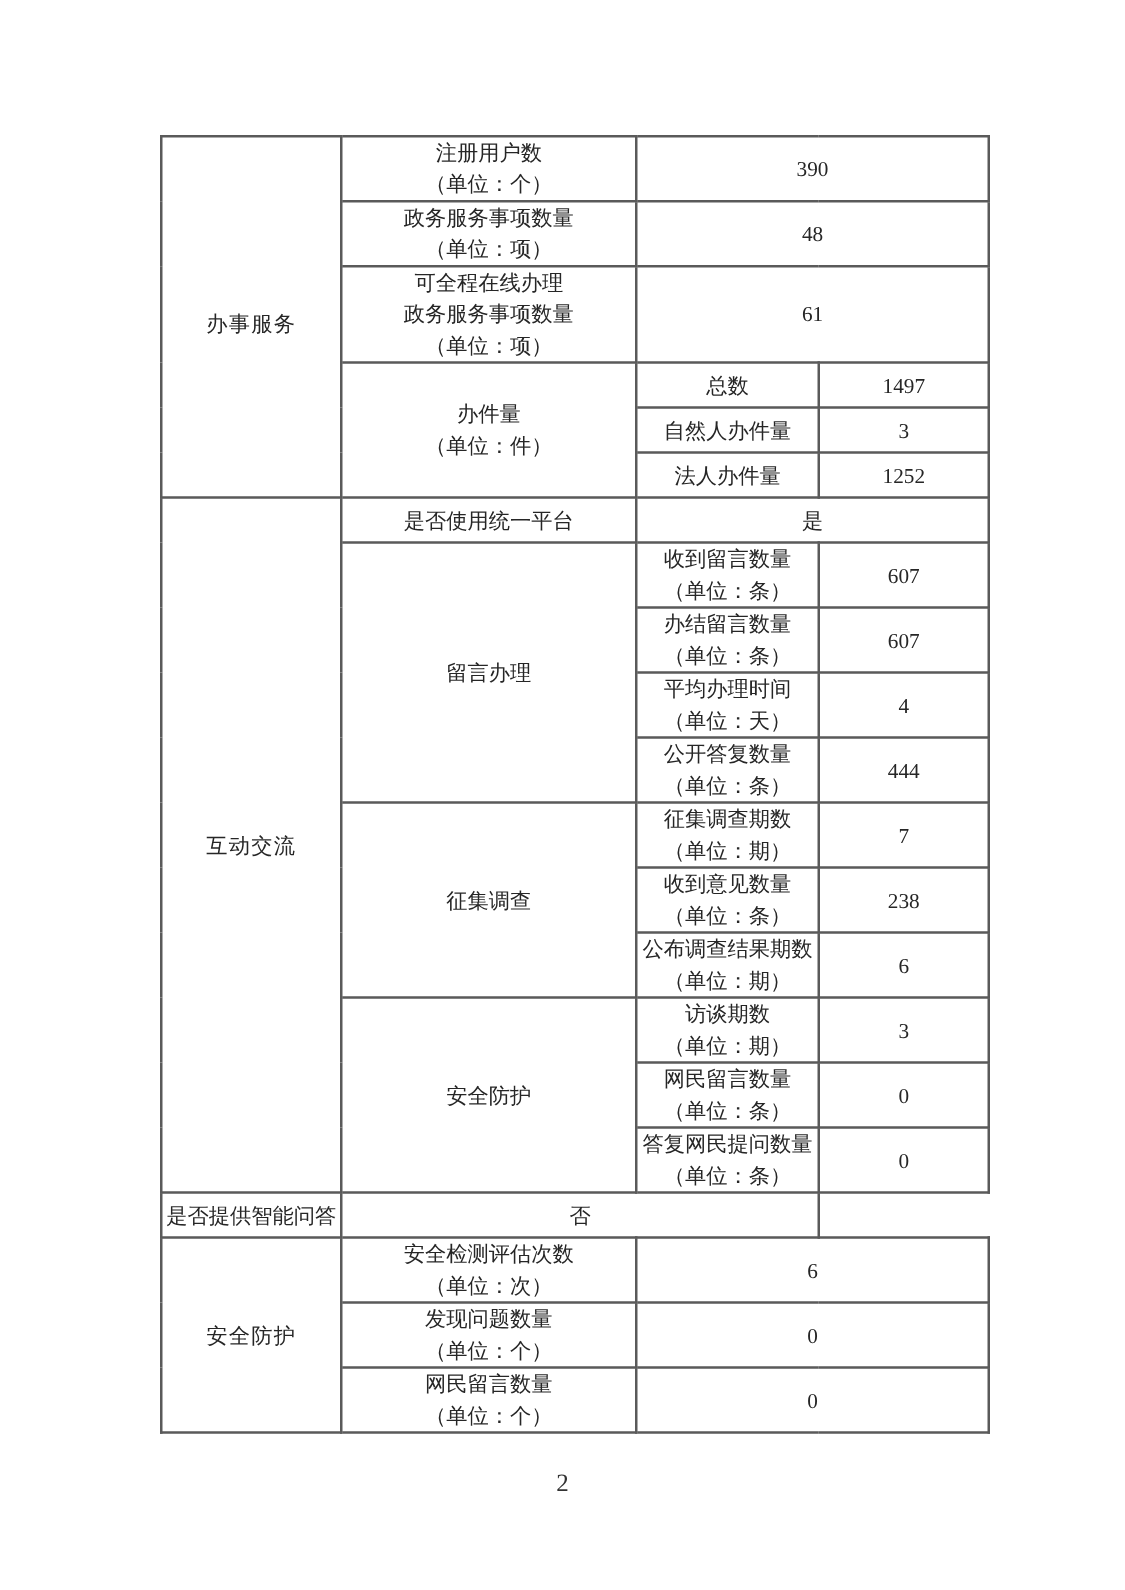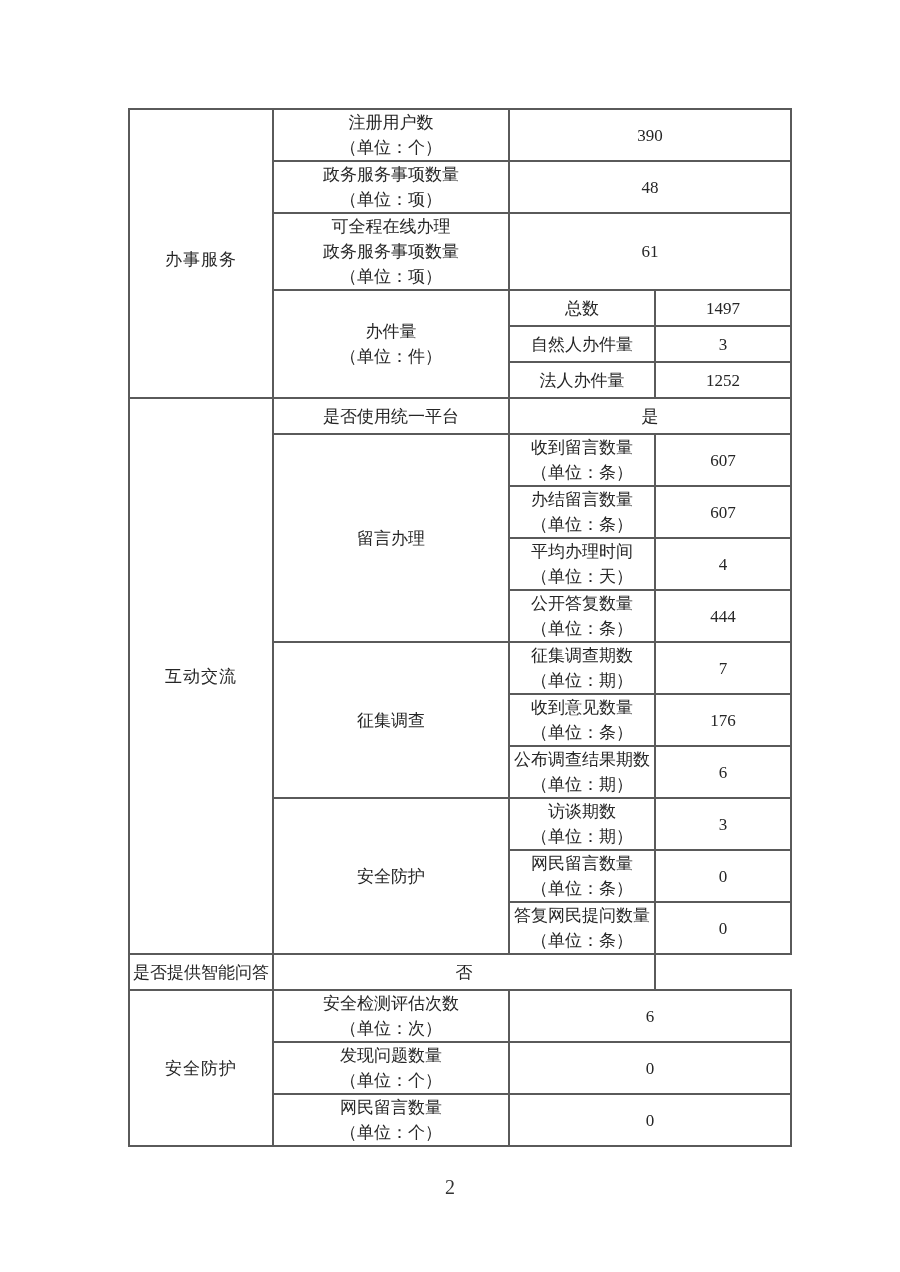--- a/index.html
+++ b/index.html
@@ -133,21 +133,21 @@
       </tr>
       <tr class="h52">
         <td class="label-cell" rowspan="3">征集调查</td>
         <td class="sublabel-cell">征集调查期数
 （单位：期）</td>
         <td class="value-cell">7</td>
       </tr>
       <tr class="h52">
         <td class="sublabel-cell">收到意见数量
 （单位：条）</td>
-        <td class="value-cell">176</td>
+        <td class="value-cell">238</td>
       </tr>
       <tr class="h52">
         <td class="sublabel-cell">公布调查结果期数
 （单位：期）</td>
         <td class="value-cell">6</td>
       </tr>
       <tr class="h52">
         <td class="label-cell" rowspan="3">安全防护</td>
         <td class="sublabel-cell">访谈期数
 （单位：期）</td>

